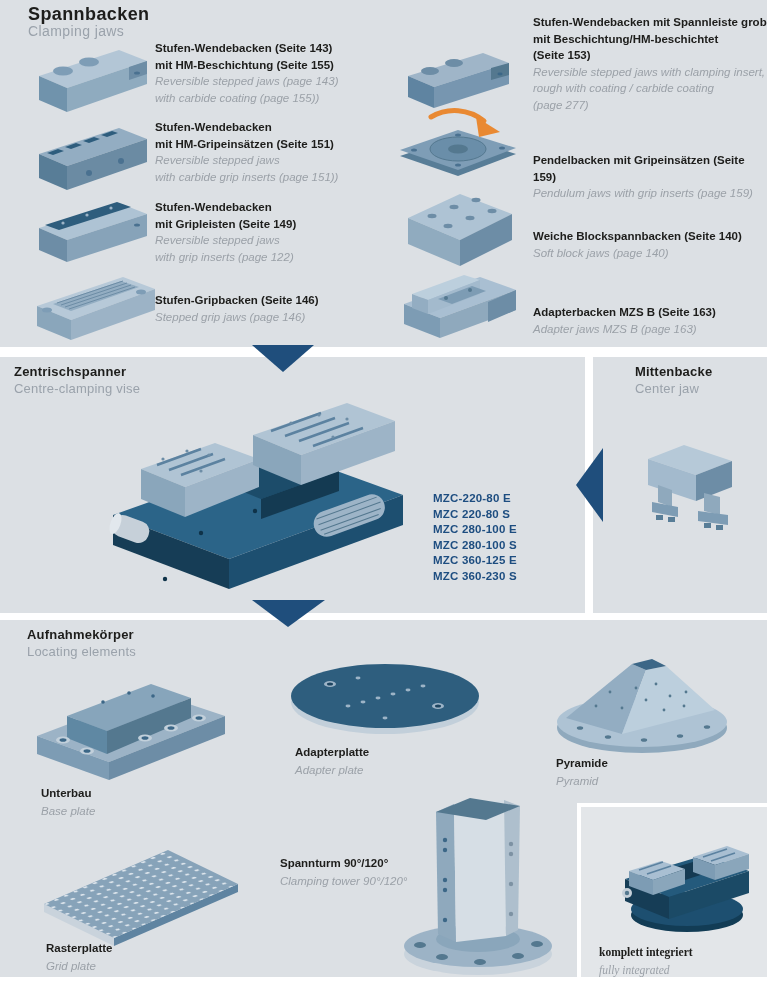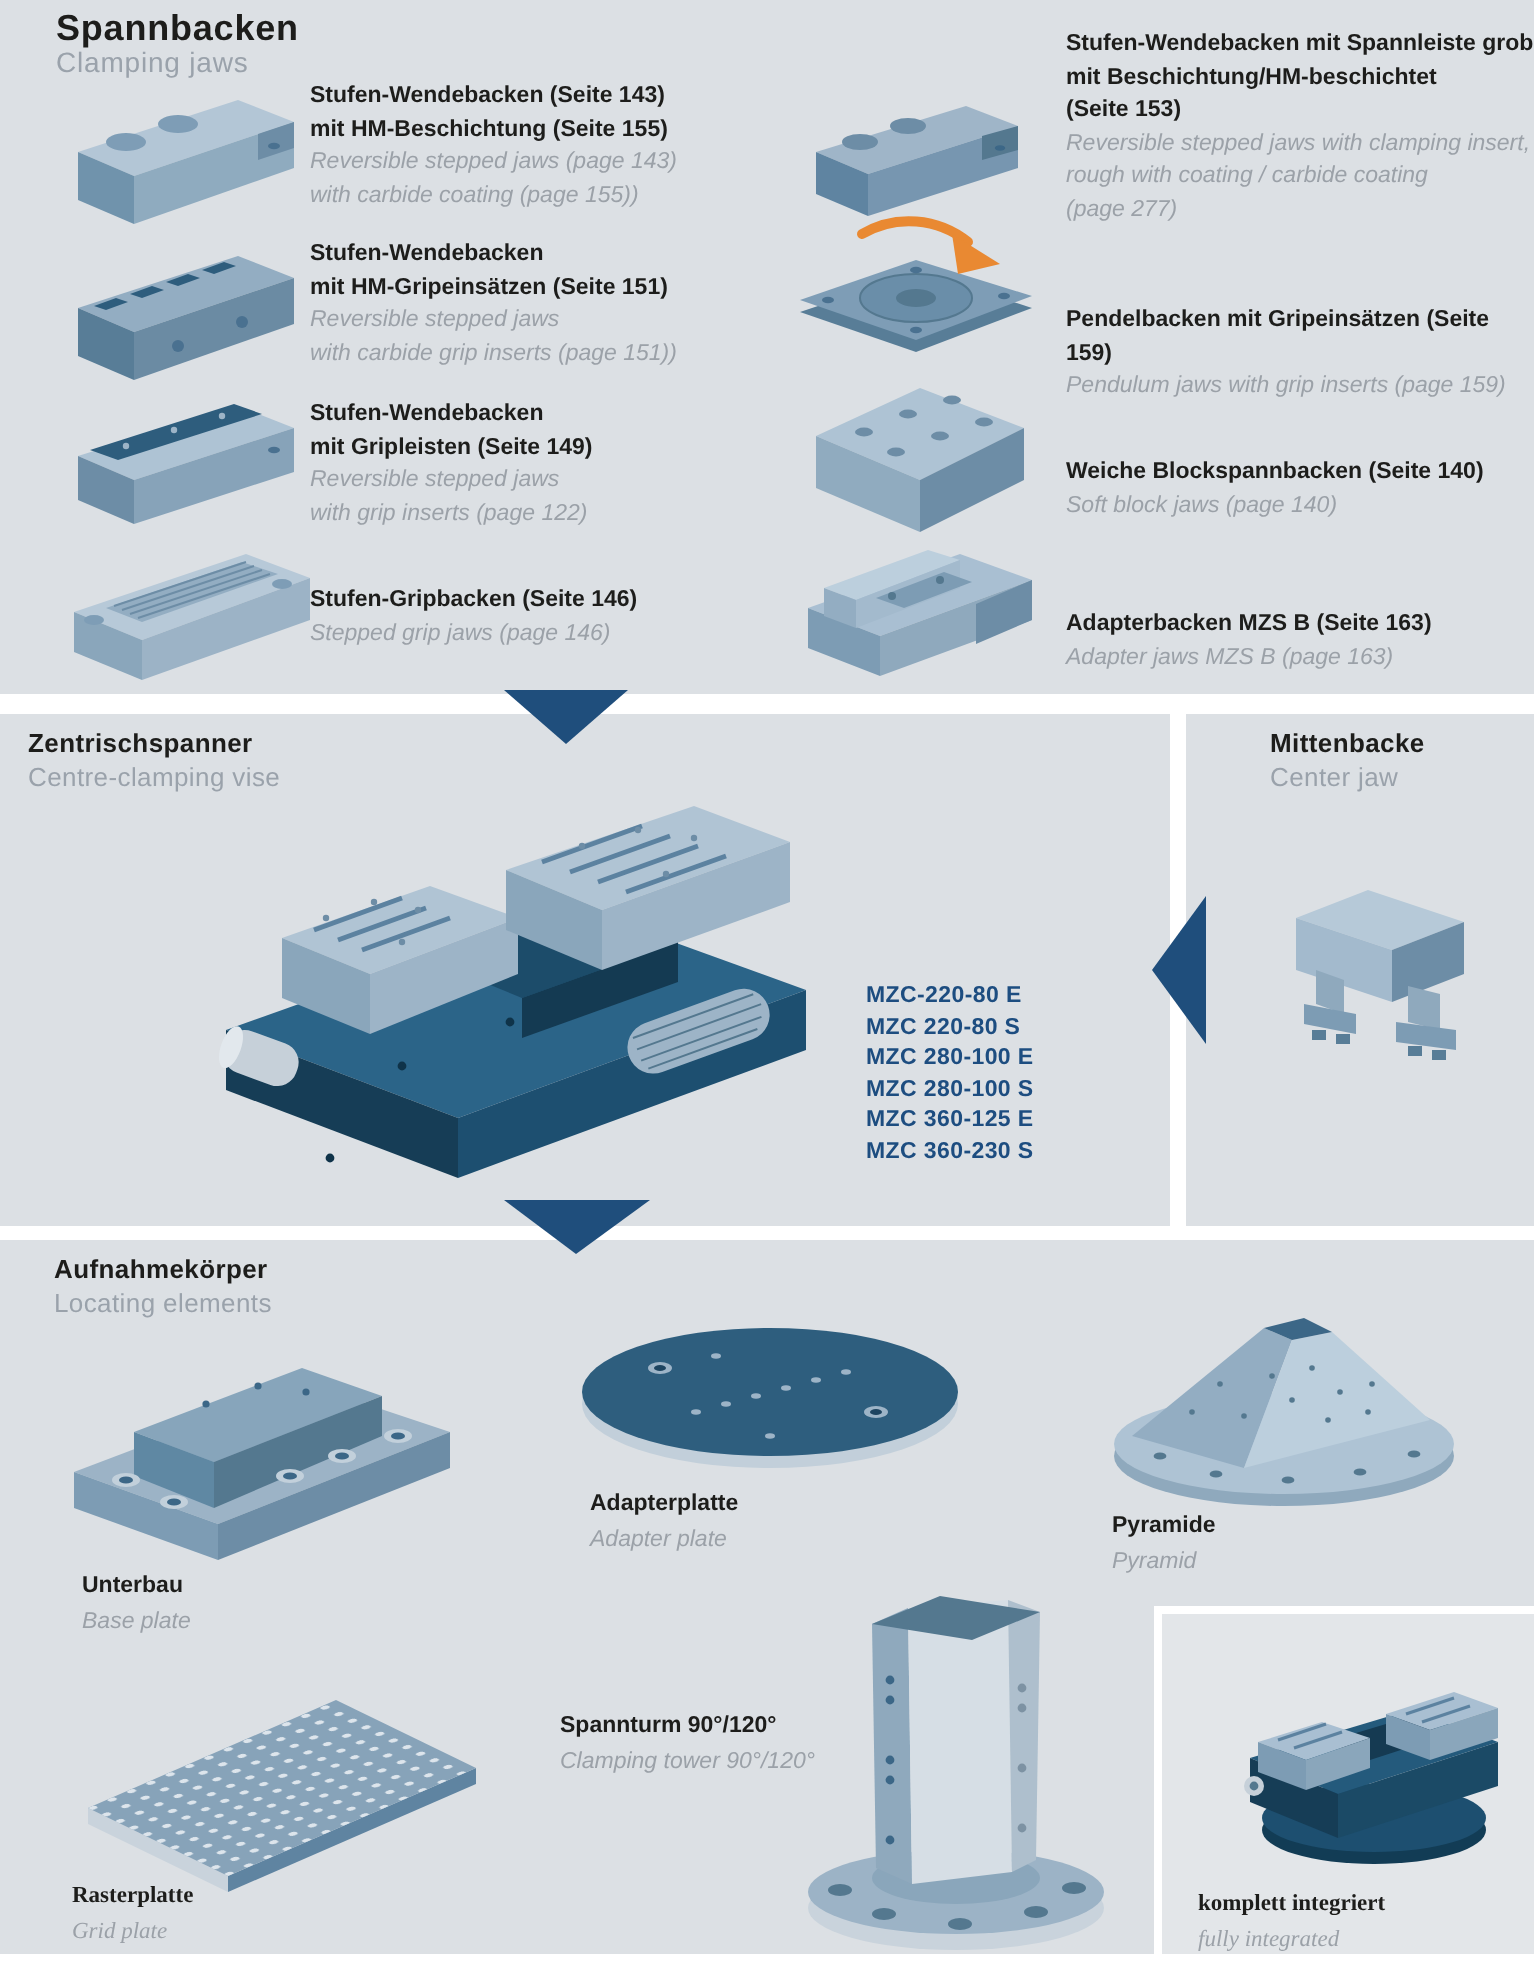--- a/index.html
+++ b/index.html
@@ -332,21 +332,21 @@
     <defs>
       <pattern id="gridDots" width="11" height="11" patternUnits="userSpaceOnUse" patternTransform="matrix(0.88,-0.38,0.62,0.3,0,0)">
         <circle cx="4" cy="4" r="2.1" fill="#dde5ec"></circle>
       </pattern>
     </defs>
     <polygon points="4,70 74,104 74,96 4,62" fill="#c9d3dc"></polygon>
     <polygon points="74,104 198,50 198,42 74,96" fill="#5f84a1"></polygon>
     <polygon points="4,62 128,8 198,42 74,96" fill="#87a3b9"></polygon>
     <polygon points="4,62 128,8 198,42 74,96" fill="url(#gridDots)"></polygon>
   </svg>
-  <div class="abs" style="left:36px;top:939px;font-family:Liberation Serif, serif;">
+  <div class="abs" style="left:46px;top:939px;">
     <div class="prod-de">Rasterplatte</div>
     <div class="prod-en">Grid plate</div>
   </div>
 
   <svg class="abs" style="left:398px;top:788px;" width="170" height="192" viewBox="0 0 170 192">
     <ellipse cx="80" cy="166" rx="74" ry="21" fill="#c9d3dc"></ellipse>
     <ellipse cx="80" cy="158" rx="74" ry="21" fill="#9cb3c6"></ellipse>
     <ellipse cx="22" cy="157" rx="6" ry="3" fill="#54788f"></ellipse>
     <ellipse cx="44" cy="169" rx="6" ry="3" fill="#54788f"></ellipse>
     <ellipse cx="82" cy="174" rx="6" ry="3" fill="#54788f"></ellipse>

